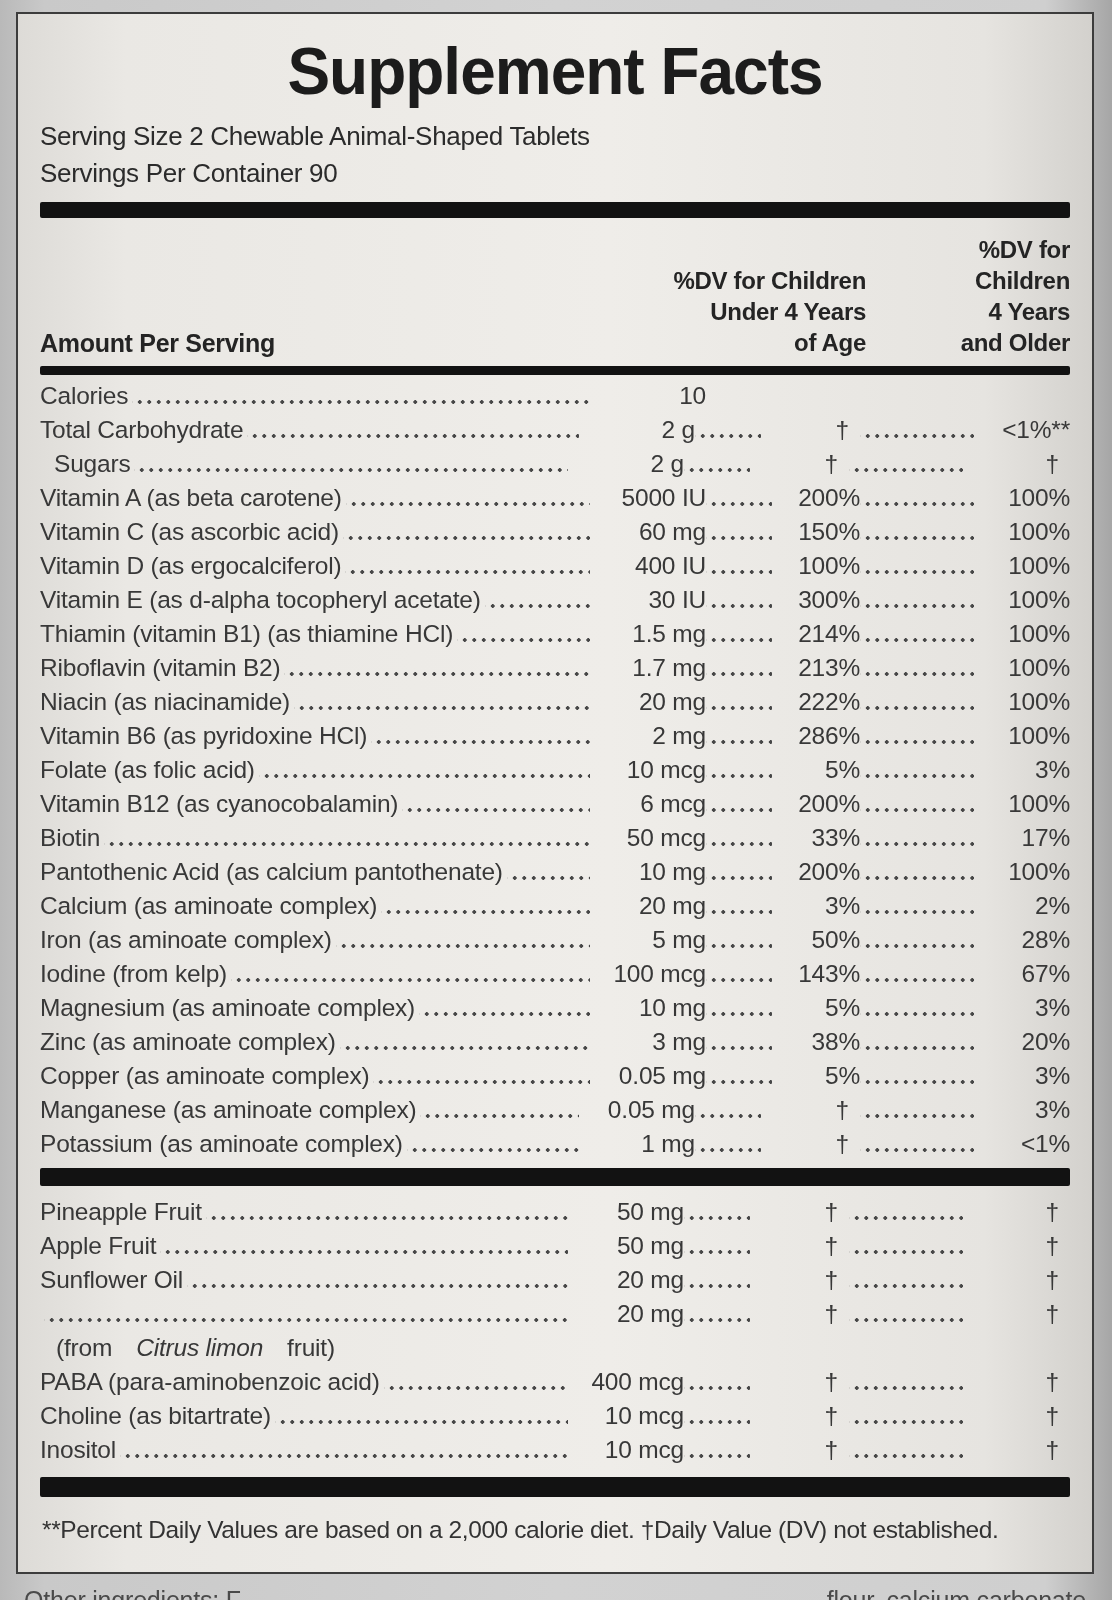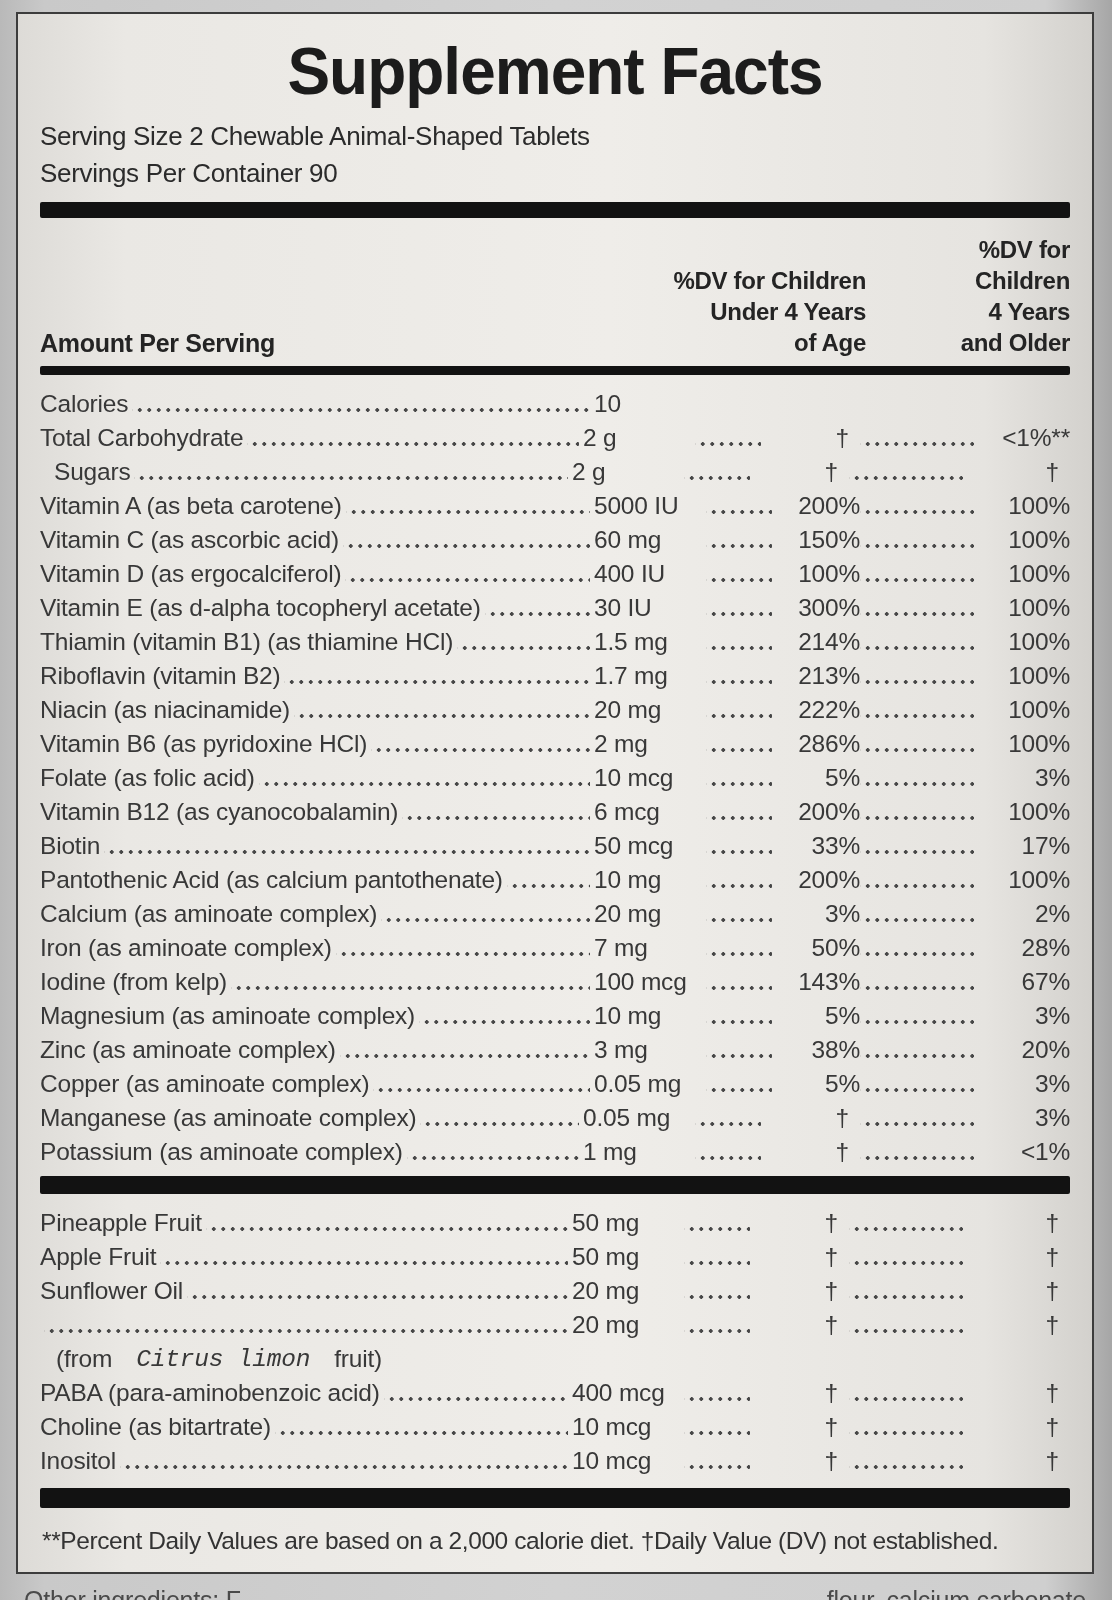--- a/index.html
+++ b/index.html
@@ -25,39 +25,39 @@
   .bar-thick{height:16px;margin-top:10px;}
   .bar-med{height:9px;}
   .bar-sep{height:18px;margin:7px 0 9px 0;}
   .bar-foot{height:20px;margin:10px 0 8px 0;}
   .col-headers{display:flex;align-items:flex-end;margin-top:16px;padding-bottom:8px;}
   .amount-header{font-weight:bold;font-size:25px;letter-spacing:-0.3px;color:#242424;}
   .col-headers .spacer{flex:1;}
   .hdr-col{font-weight:bold;font-size:24px;line-height:31px;text-align:right;color:#242424;letter-spacing:-0.3px;}
   .hdr-col.c1{width:230px;}
   .hdr-col.c2{width:190px;margin-left:14px;}
-  .table{margin-top:12px;}
+  .table{margin-top:4px;}
   .row{display:flex;align-items:flex-end;height:34px;font-size:24.5px;letter-spacing:-0.2px;white-space:nowrap;}
   .row .name{padding-bottom:3px;}
   .row.indent .name{padding-left:14px;}
   .dotfill{
     background-image:radial-gradient(circle,#474747 1.7px,rgba(0,0,0,0) 1.9px);
     background-size:9.5px 6px;background-repeat:repeat-x;
     background-position:3px calc(100% - 8px);
   }
   .lead{flex:1;height:30px;margin:0 4px;}
-  .amt{width:112px;padding-bottom:3px;}
+  .amt{width:112px;text-align:right;padding-bottom:3px;}
   .g1{width:66px;height:30px;}
   .dv1{width:88px;text-align:right;padding-bottom:3px;}
   .g2{width:114px;height:30px;}
   .dv2{width:96px;text-align:right;padding-bottom:3px;}
   .dv1.dag,.dv2.dag{padding-right:11px;}
   .subline{height:34px;font-size:24.5px;letter-spacing:-0.2px;padding-left:16px;display:flex;align-items:flex-end;gap:24px;}
   .subline span{padding-bottom:3px;}
-  .subline .it{font-style:italic;font-family:Liberation Mono, monospace;}
+  .subline .it{font-style:italic;}
   .footnote{font-size:24.5px;letter-spacing:-0.4px;color:#333;padding:6px 2px 0 2px;margin-top:13px;}
   .cutoff-line{
     position:absolute;left:18px;top:1586px;width:1074px;height:14px;overflow:hidden;
     display:flex;justify-content:space-between;padding:0 6px;box-sizing:border-box;
     font-size:25px;color:#4a4a4a;letter-spacing:-0.2px;
   }
 </style>
 </head>
 <body>
 
@@ -228,21 +228,21 @@
         <span class="lead dotfill"></span>
         <span class="amt">20 mg</span>
         <span class="g1 dotfill"></span>
         <span class="dv1">3%</span>
         <span class="g2 dotfill"></span>
         <span class="dv2">2%</span>
       </div>
       <div class="row">
         <span class="name">Iron (as aminoate complex)</span>
         <span class="lead dotfill"></span>
-        <span class="amt">7 mg</span>
+        <span class="amt">5 mg</span>
         <span class="g1 dotfill"></span>
         <span class="dv1">50%</span>
         <span class="g2 dotfill"></span>
         <span class="dv2">28%</span>
       </div>
       <div class="row">
         <span class="name">Iodine (from kelp)</span>
         <span class="lead dotfill"></span>
         <span class="amt">100 mcg</span>
         <span class="g1 dotfill"></span>

